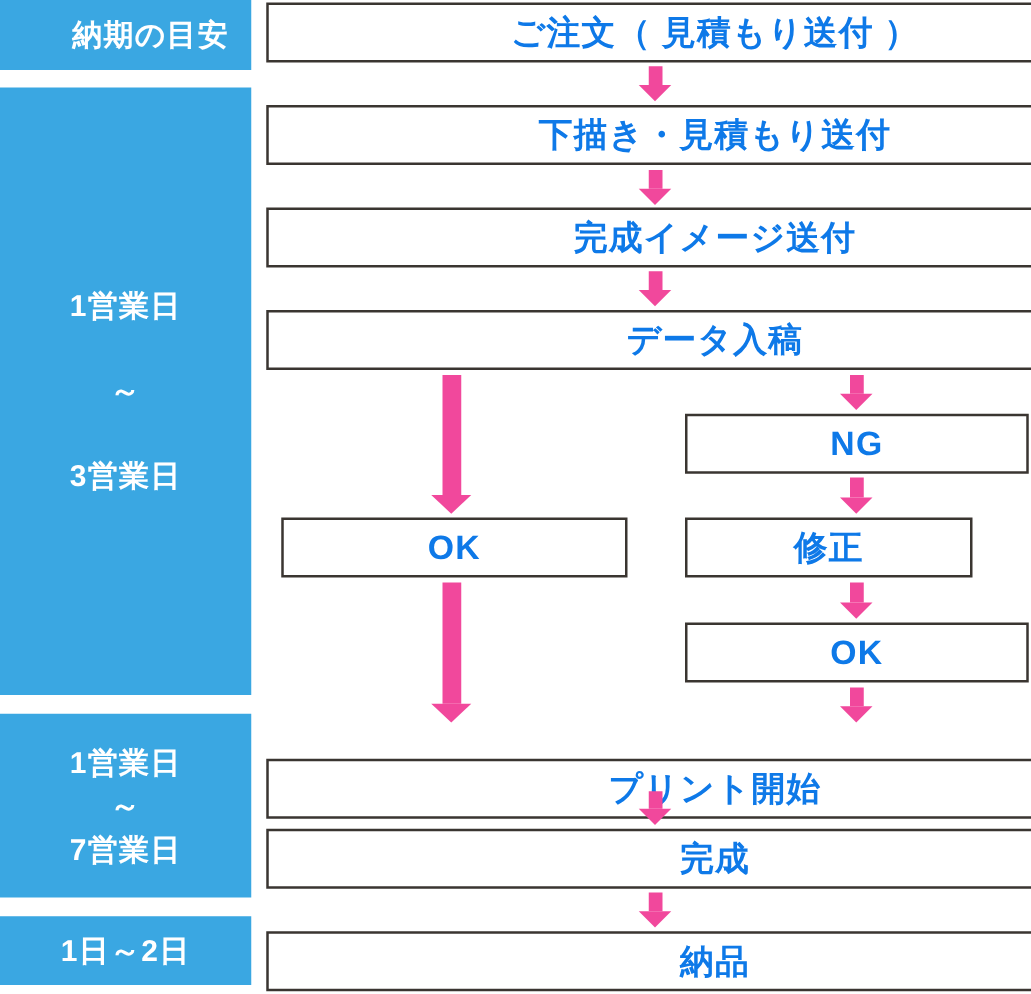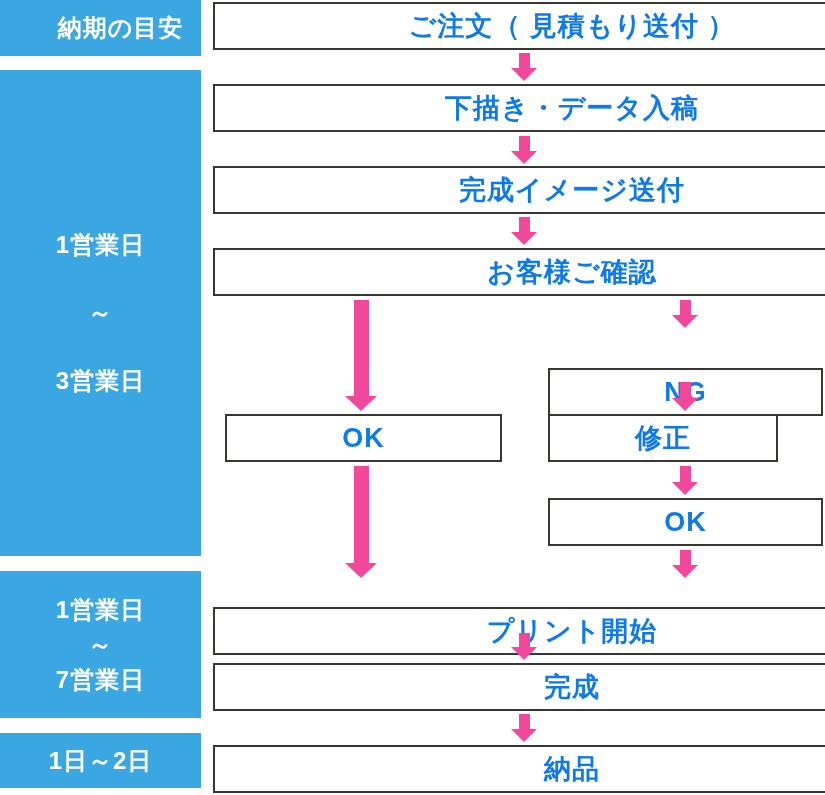--- a/index.html
+++ b/index.html
@@ -55,21 +55,21 @@
     display:flex;
     align-items:center;
     justify-content:center;
     text-align:center;
   }
   .bx-order{top:2px;}
   .bx-draft{top:84px;}
   .bx-image{top:166px;}
   .bx-confirm{top:248px;}
   .bx-ok-left{top:414px;left:225px;width:277px;}
-  .bx-ng{top:331px;left:548px;width:275px;margin-top:37px;}
+  .bx-ng{top:331px;left:548px;width:275px;}
   .bx-revision{top:414px;left:548px;width:230px;}
   .bx-ok-right{top:498px;left:548px;width:275px;}
   .bx-print{top:581px;margin-top:26px;}
   .bx-complete{top:663px;}
   .bx-delivery{top:745px;}
   
   .arrow{
     position:absolute;
     display:flex;
     flex-direction:column;
@@ -130,29 +130,29 @@
 
   <div class="side blk-d">
     <span>1日～2日</span>
   </div>
 
   <div class="box bx-order">
     <span>ご注文（ 見積もり送付 ）</span>
   </div>
 
   <div class="box bx-draft">
-    <span>下描き・データ入稿</span>
+    <span>下描き・見積もり送付</span>
   </div>
 
   <div class="box bx-image">
     <span>完成イメージ送付</span>
   </div>
 
   <div class="box bx-confirm">
-    <span>お客様ご確認</span>
+    <span>データ入稿</span>
   </div>
 
   <div class="box bx-ok-left">
     <span>OK</span>
   </div>
 
   <div class="box bx-ng">
     <span>NG</span>
   </div>
 

